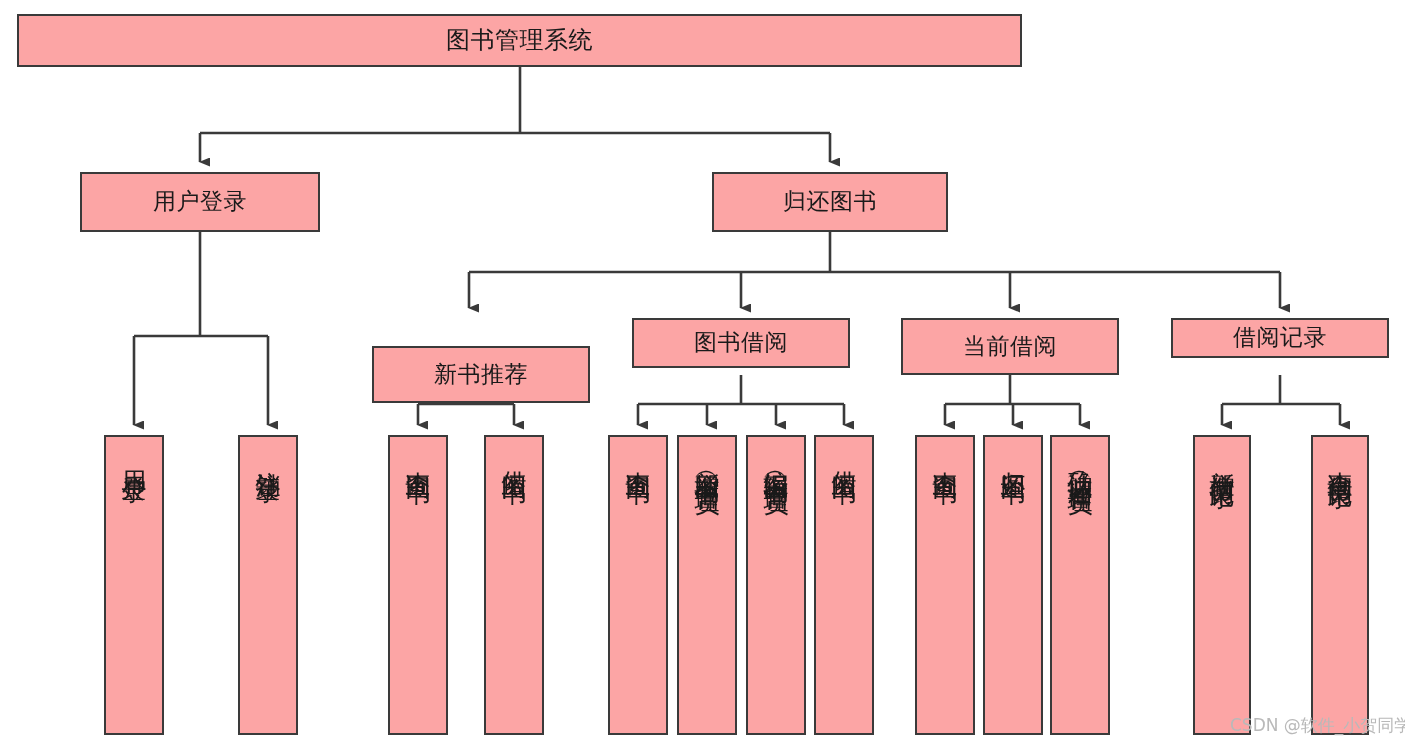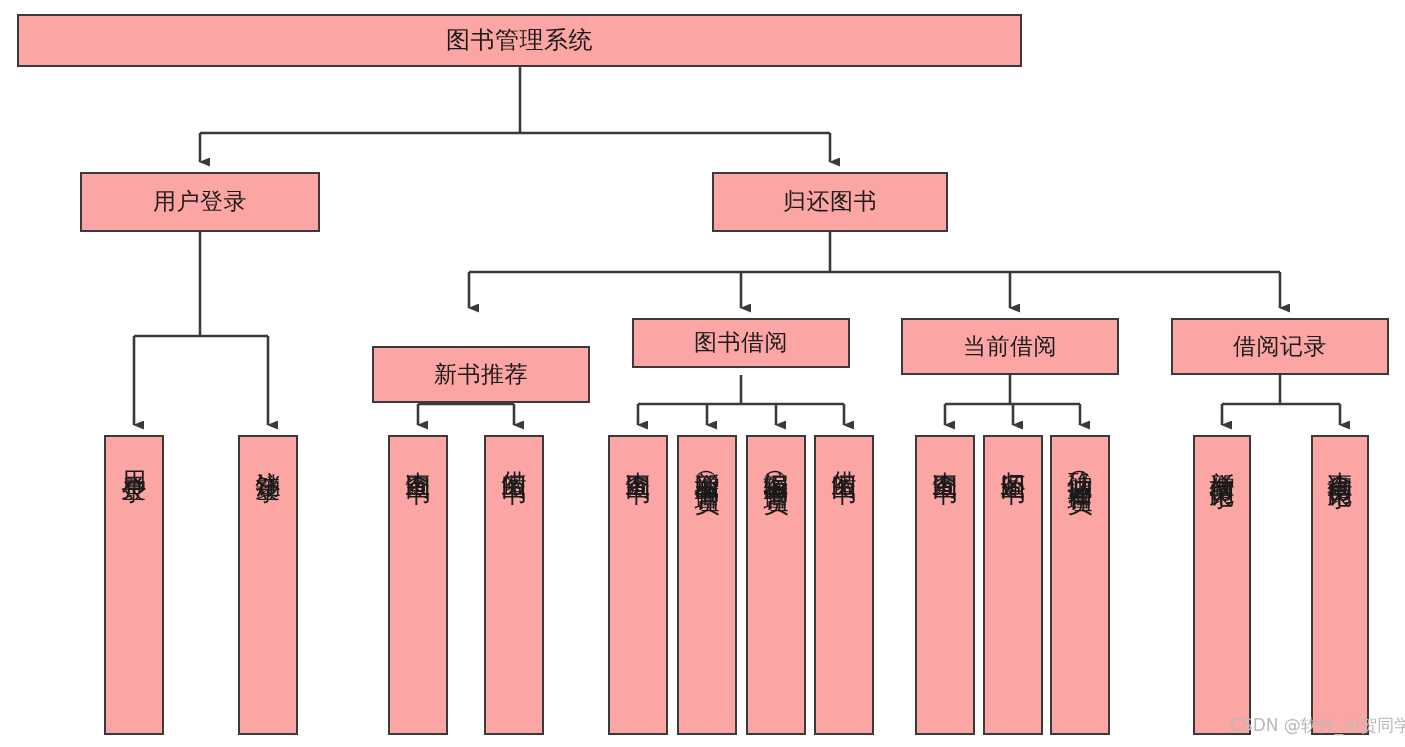--- a/index.html
+++ b/index.html
@@ -138,21 +138,21 @@
 
   <div class="node h" style="left:372px; top:318px; width:218px; height:57px;margin-top:28px;">
     <span class="cap">新书推荐</span>
   </div>
   <div class="node h" style="left:632px; top:318px; width:218px; height:50px;">
     <span class="cap">图书借阅</span>
   </div>
   <div class="node h" style="left:901px; top:318px; width:218px; height:57px;">
     <span class="cap">当前借阅</span>
   </div>
-  <div class="node h" style="left:1171px; top:318px; width:218px; height:57px;">
+  <div class="node h" style="left:1171px; top:318px; width:218px; height:40px;">
     <span class="cap">借阅记录</span>
   </div>
 
   <div class="node v" style="left:104px; top:435px; width:60px; height:300px;">
     <span class="cap">用户登录</span>
   </div>
   <div class="node v" style="left:238px; top:435px; width:60px; height:300px;">
     <span class="cap">注销登录</span>
   </div>
 

